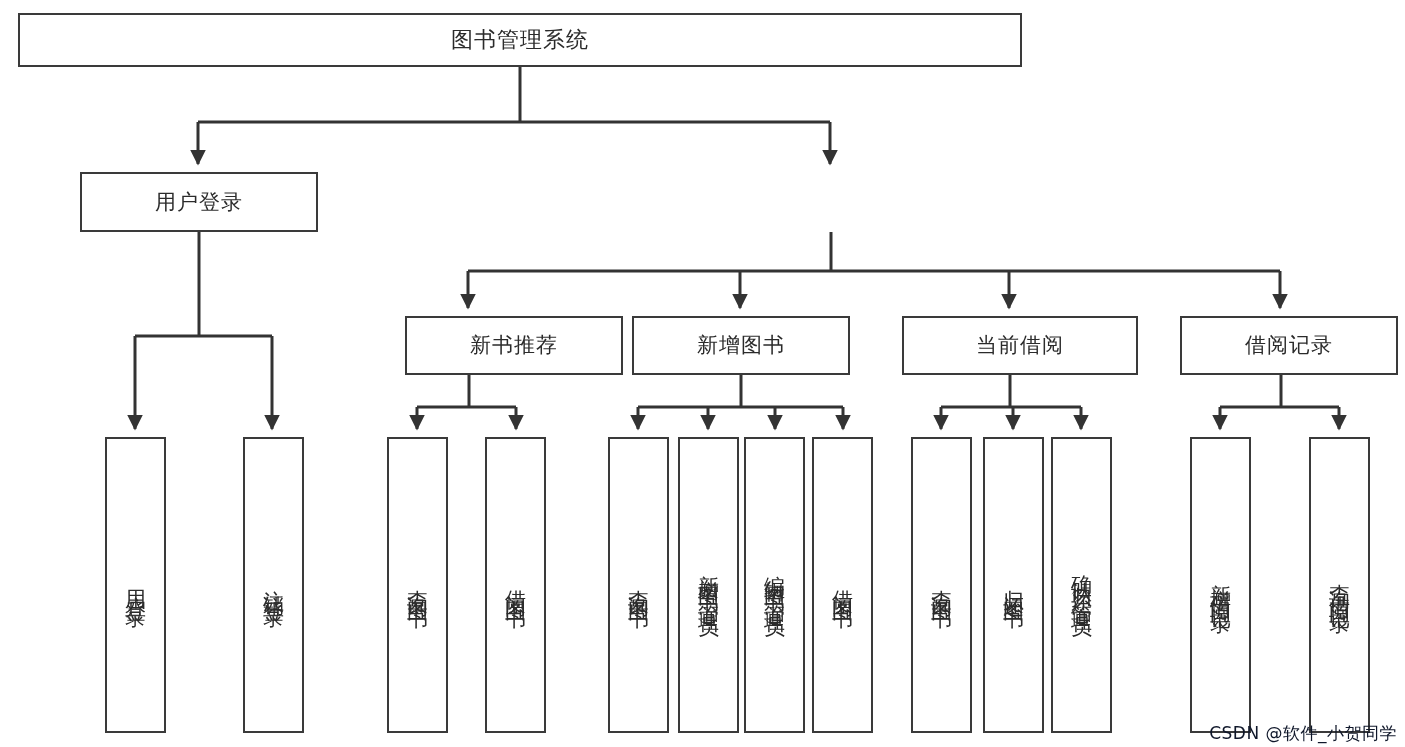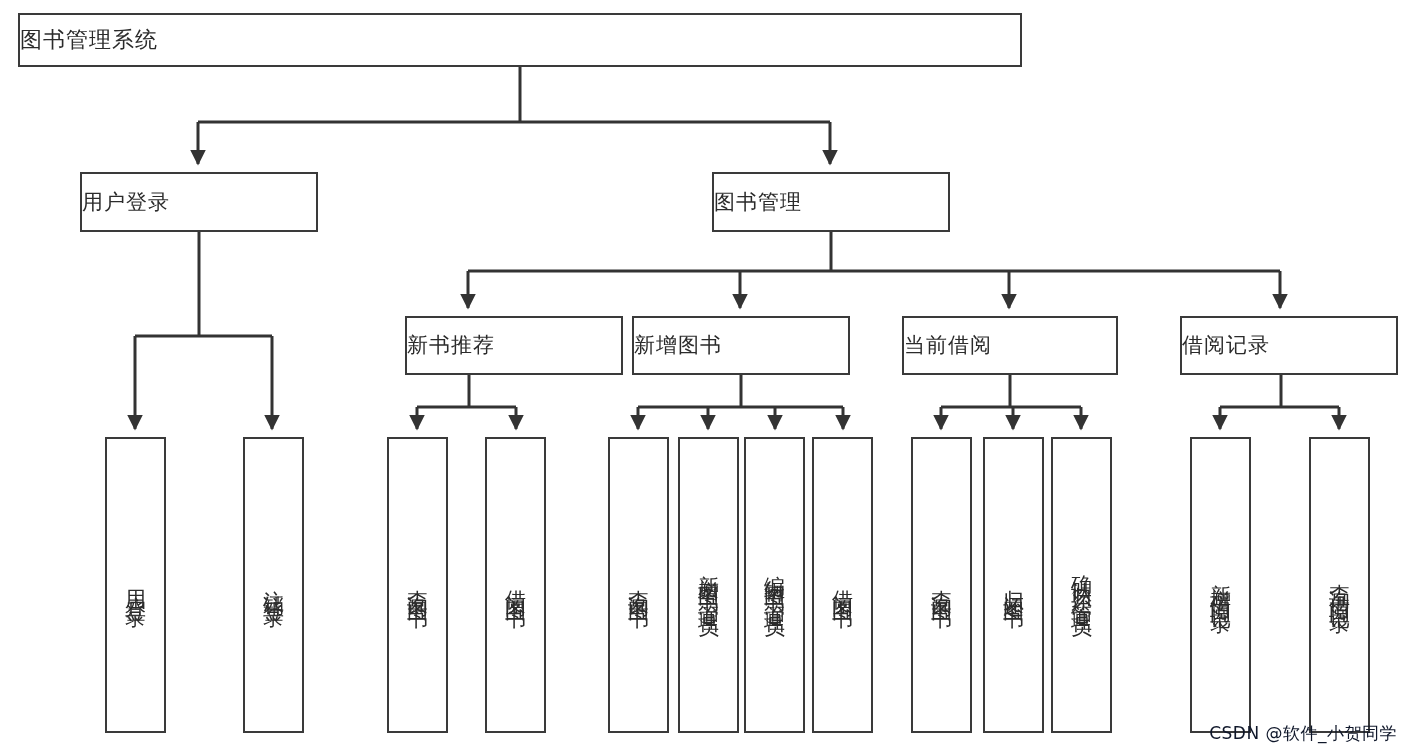--- a/index.html
+++ b/index.html
@@ -14,20 +14,21 @@
   #diagram-root{position:absolute;left:0;top:0;width:1405px;height:747px;}
   svg.wires{position:absolute;left:0;top:0;width:1405px;height:747px;pointer-events:none;}
   .node{
     position:absolute;
     box-sizing:border-box;
     background:#ffffff;
     border:2.5px solid #3a3a3a;
     color:#2b2b2b;
     display:flex;
     align-items:center;
+    justify-content:center;
     text-align:center;
   }
   .node.h{font-size:21px;letter-spacing:1px;line-height:1;}
   .node.root{font-size:22px;letter-spacing:1px;}
   .node.leaf{
     writing-mode:vertical-rl;
     text-orientation:upright;
     font-size:21px;
     letter-spacing:6px;
     line-height:1.05;
@@ -108,31 +109,28 @@
     </g>
   </svg>
 
   <div class="node root" style="left:18px;top:13px;width:1004px;height:54px;">
     <span>图书管理系统</span>
   </div>
 
   <div class="node h" style="left:80px;top:172px;width:238px;height:60px;">
     <span>用户登录</span>
   </div>
-  <div class="node h" style="left:712px;top:172px;width:238px;height:60px;">
-    <span>图书管理</span>
-  </div>
 
   <div class="node h" style="left:360px;top:316px;width:218px;height:59px;margin-left:45px;">
     <span>新书推荐</span>
   </div>
   <div class="node h" style="left:632px;top:316px;width:218px;height:59px;">
     <span>新增图书</span>
   </div>
-  <div class="node h" style="left:902px;top:316px;width:216px;height:59px;">
+  <div class="node h" style="left:902px;top:316px;width:236px;height:59px;">
     <span>当前借阅</span>
   </div>
   <div class="node h" style="left:1172px;top:316px;width:218px;height:59px;margin-left:8px;">
     <span>借阅记录</span>
   </div>
 
   <div class="node leaf" style="left:105px;top:437px;width:61px;height:296px;">
     <span class="leaf-text">用户登录</span>
   </div>
   <div class="node leaf" style="left:243px;top:437px;width:61px;height:296px;">

